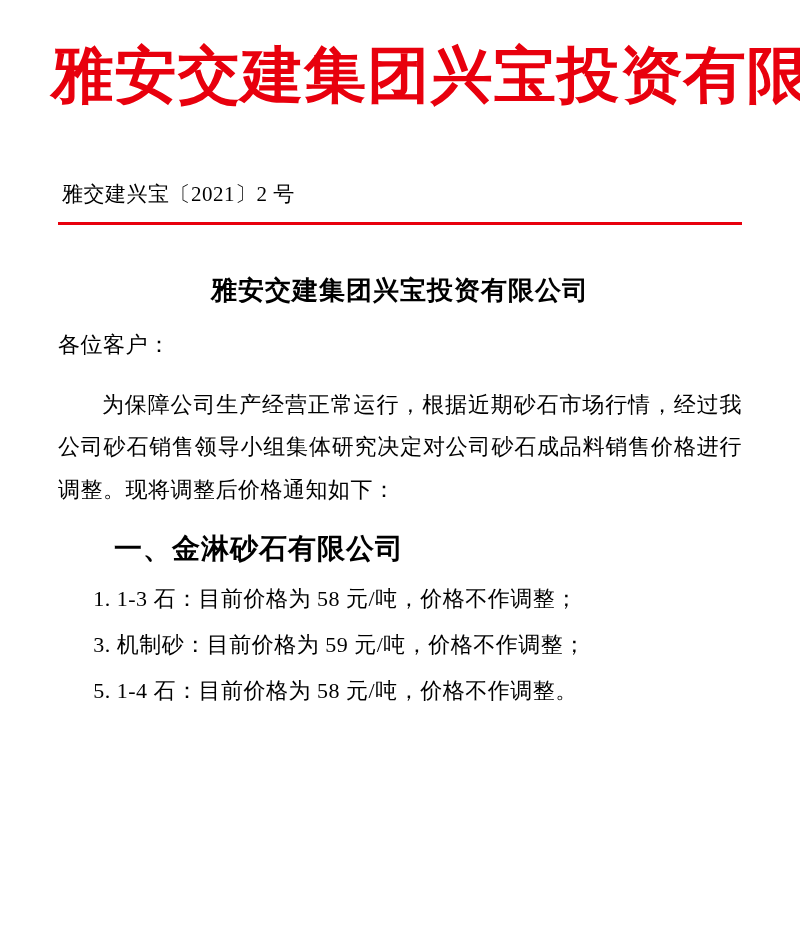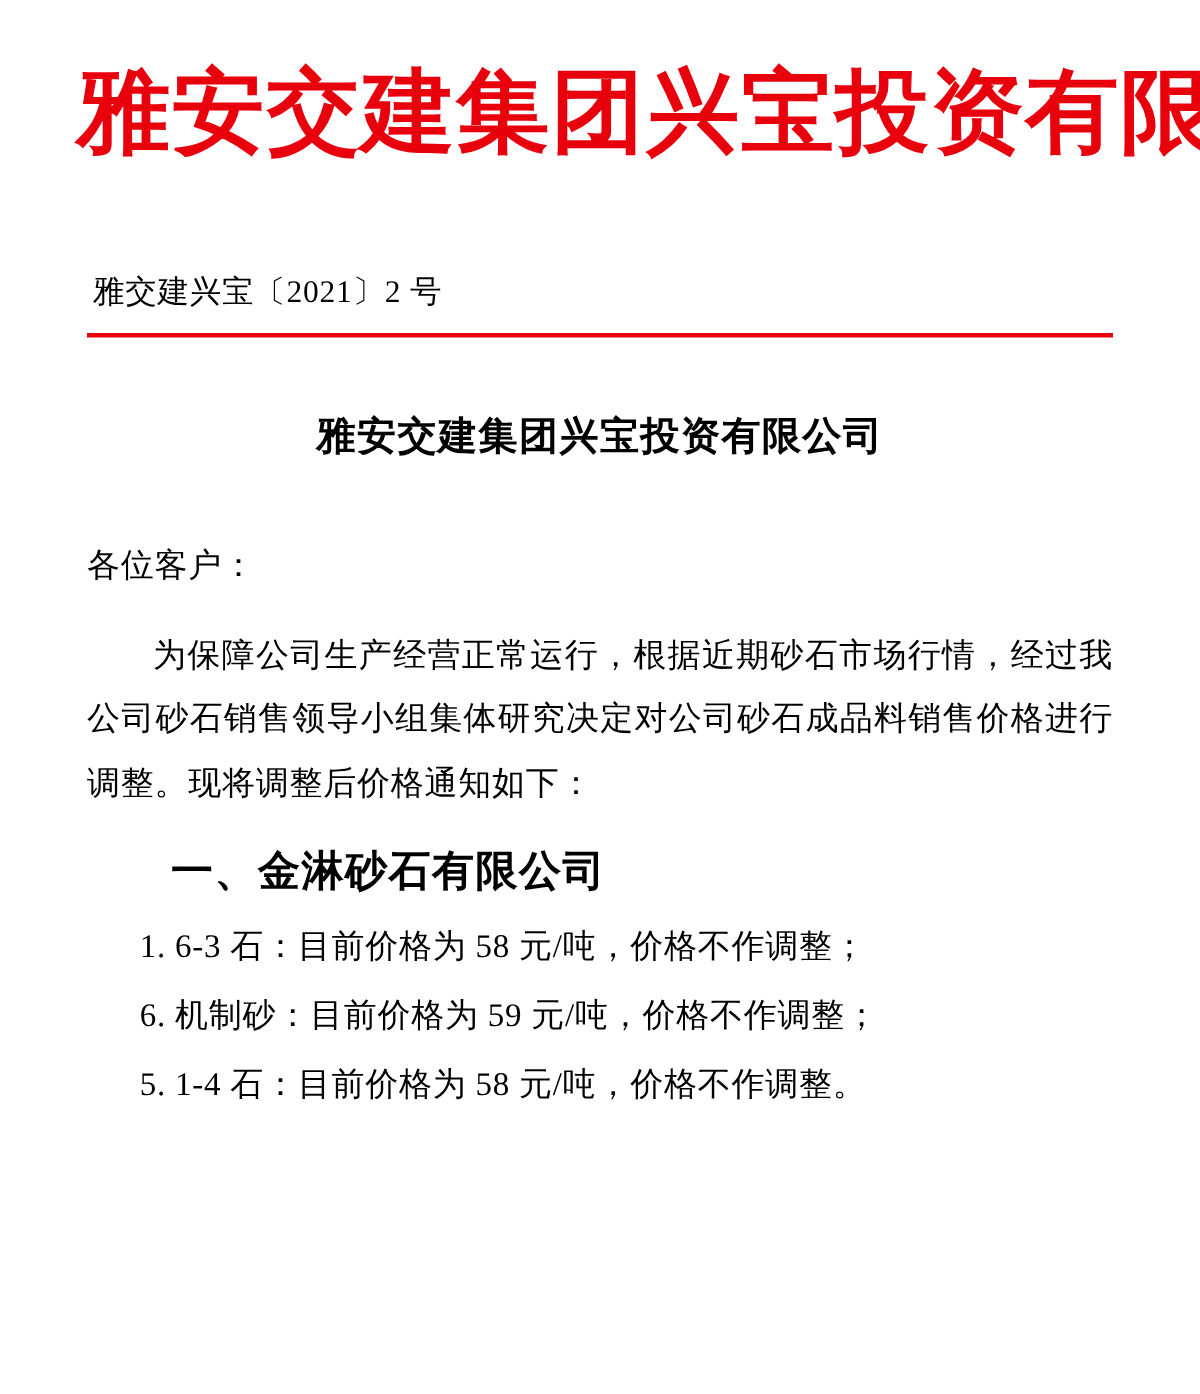--- a/index.html
+++ b/index.html
@@ -69,21 +69,21 @@
     margin-top: 44px;
     text-align: center;
     font-weight: 700;
     font-size: 26px;
     line-height: 1.72;
     letter-spacing: 1px;
   }
 
   
   .salutation {
-    margin-top: 48px;
+    margin-top: 16px;
     font-size: 22px;
     letter-spacing: 0.5px;
   }
   .para {
     margin-top: 24px;
     font-size: 22px;
     line-height: 1.95;
     text-align: justify;
     text-justify: inter-ideograph;
     text-indent: 2em;
@@ -128,18 +128,18 @@
     <div>雅安交建集团兴宝投资有限公司</div>
   </div>
 
   <div class="salutation">各位客户：</div>
 
   <div class="para">为保障公司生产经营正常运行，根据近期砂石市场行情，经过我公司砂石销售领导小组集体研究决定对公司砂石成品料销售价格进行调整。现将调整后价格通知如下：</div>
 
   <div class="section-heading">一、金淋砂石有限公司</div>
 
   <ul class="item-list">
-    <li class="item">1. 6-3 石：目前价格为 58 元/吨，价格不作调整；</li>
-    <li class="item">6. 机制砂：目前价格为 59 元/吨，价格不作调整；</li>
+    <li class="item">1. 1-3 石：目前价格为 58 元/吨，价格不作调整；</li>
+    <li class="item">3. 机制砂：目前价格为 59 元/吨，价格不作调整；</li>
     <li class="item">5. 1-4 石：目前价格为 58 元/吨，价格不作调整。</li>
   </ul>
 
 </div>
 
 </body></html>

